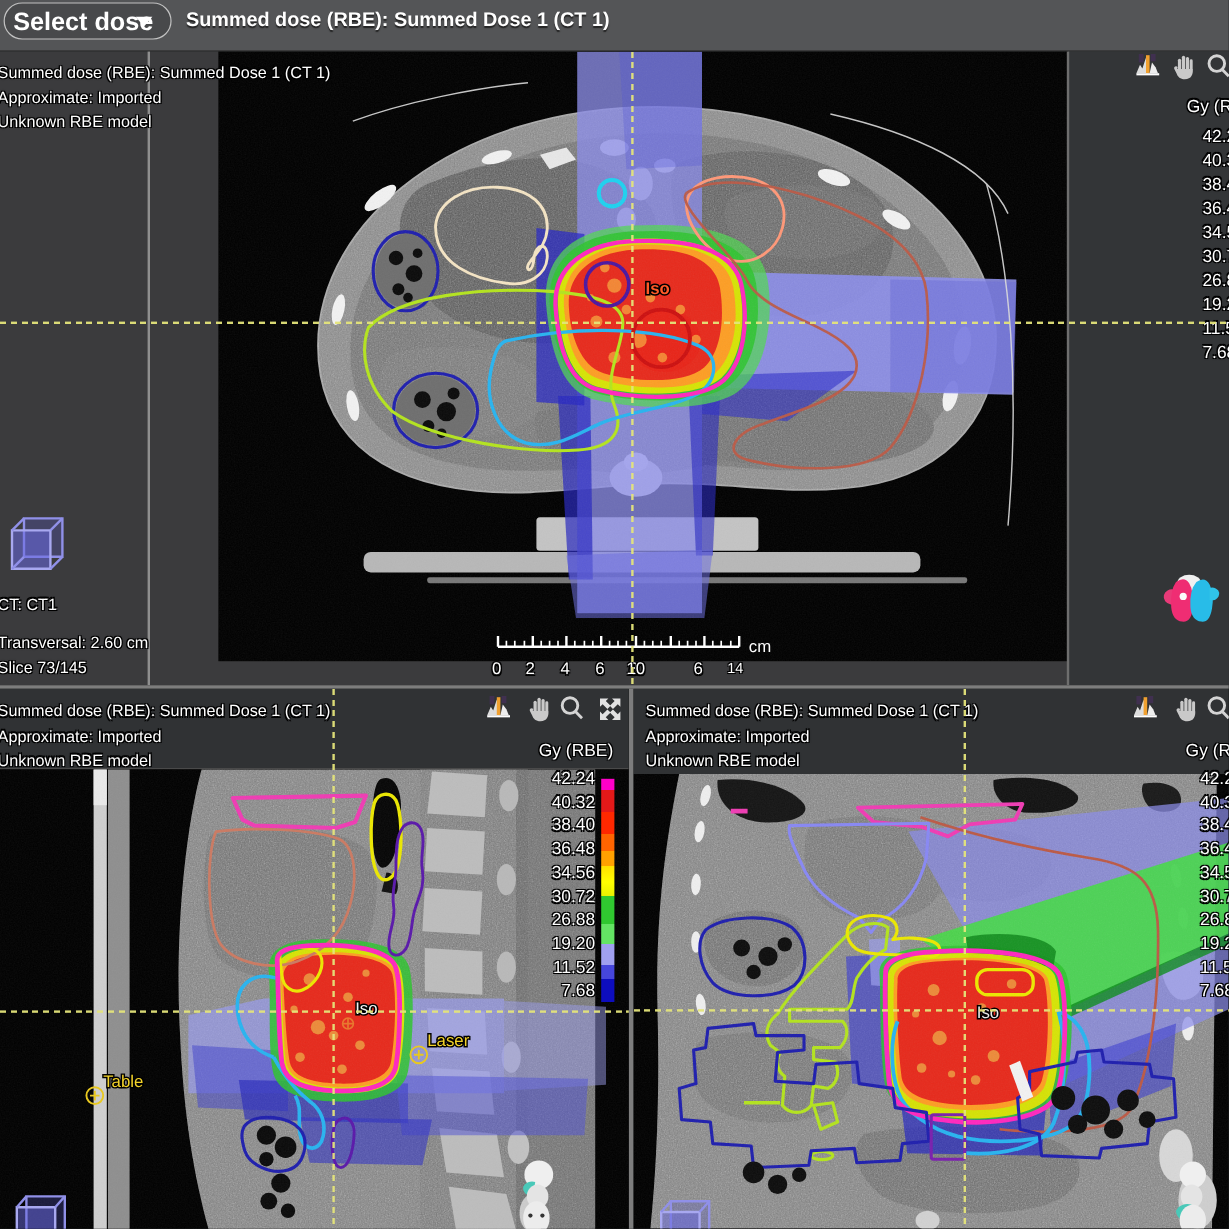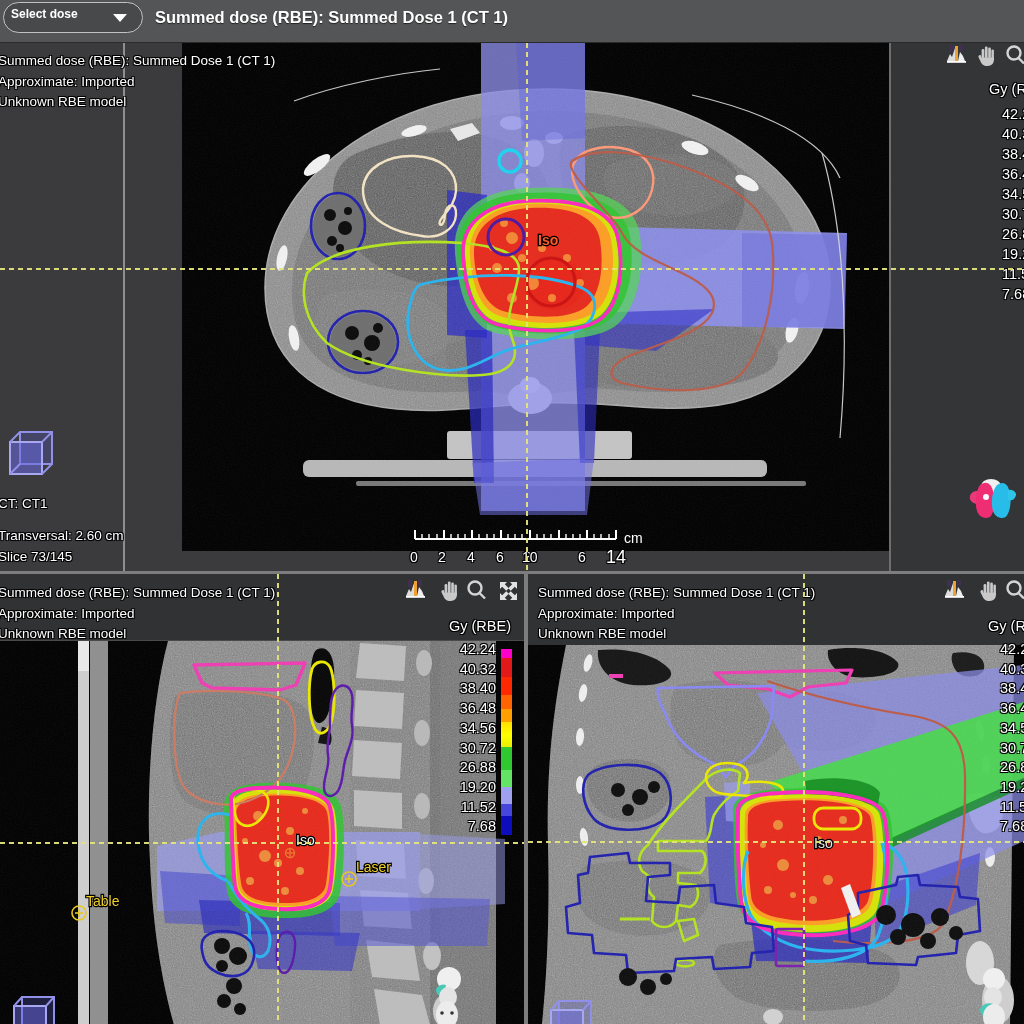--- a/index.html
+++ b/index.html
@@ -10,21 +10,21 @@
 .num{z-index:5;color:#fff;font-size:14.5px;white-space:nowrap;
 text-shadow:-1px -1px 0 #000,1px -1px 0 #000,-1px 1px 0 #000,1px 1px 0 #000,0 0 2px #000;}
 .hline{z-index:20;height:2px;background:repeating-linear-gradient(90deg,rgba(228,228,122,0.95) 0 5px,rgba(0,0,0,0) 5px 9px);}
 .vline{z-index:20;width:2px;background:repeating-linear-gradient(180deg,rgba(228,228,122,0.95) 0 5px,rgba(0,0,0,0) 5px 9px);}
 </style>
 </head>
 <body>
 
 <div class="abs" style="left:0;top:0;width:1024px;height:42px;background:#545557;border-bottom:1px solid #2a2a2a;">
   <div class="abs" style="left:3px;top:2px;width:138px;height:29px;background:#48494b;border:1.6px solid #c2c2c2;border-radius:16px;"></div>
-  <div class="abs" style="left:11px;top:7px;font-size:12px;font-weight:bold;color:#fff;">Select dose</div>
+  <div class="abs" style="left:11px;top:7px;font-size:21px;font-weight:bold;color:#fff;">Select dose</div>
   <div class="abs" style="left:113px;top:14px;width:0;height:0;border-left:7px solid transparent;border-right:7px solid transparent;border-top:8px solid #fff;"></div>
   <div class="abs" style="left:155px;top:8px;font-size:16.5px;font-weight:bold;color:#fff;text-shadow:0 1px 1px #222;">Summed dose (RBE): Summed Dose 1 (CT 1)</div>
 </div>
 
 <div class="abs" style="left:0;top:43px;width:1024px;height:528px;background:#3b3b3d;">
 
   <div class="abs" style="left:890px;top:0;width:134px;height:528px;background:#333537;"></div>
 
   <div class="abs" style="left:123px;top:0;width:2px;height:528px;background:#8f8f8f;"></div>
   <div class="abs" style="left:889px;top:0;width:2px;height:528px;background:#6e6e6e;z-index:4;"></div>
@@ -205,21 +205,21 @@
   <div class="abs num" style="left:1002px;top:61px;width:60px;text-align:left;line-height:20px;">42.24<br>40.32<br>38.40<br>36.48<br>34.56<br>30.72<br>26.88<br>19.20<br>11.52<br>7.68</div>
 
   <div class="abs" style="left:0;top:504px;width:708px;">
     <span class="abs ol" style="left:410px;font-size:14px;">0</span>
     <span class="abs ol" style="left:438px;font-size:14px;">2</span>
     <span class="abs ol" style="left:467px;font-size:14px;">4</span>
     <span class="abs ol" style="left:496px;font-size:14px;">6</span>
     <span class="abs ol" style="left:524px;font-size:14px;">8</span>
     <span class="abs ol" style="left:522px;font-size:14px;">10</span>
     <span class="abs ol" style="left:578px;font-size:14px;">6</span>
-    <span class="abs ol" style="left:606px;font-size:18px;">14</span>
+    <span class="abs ol" style="left:606px;font-size:12px;">14</span>
   </div>
 
   <div class="abs" style="left:946px;top:1px;z-index:5;">
     <svg width="80" height="24" viewBox="0 0 80 24">
       <g>
         <path d="M1,17 L4,10 L6,13 L9,4 L11,17 Z" fill="#ddd"></path>
         <rect x="9" y="2" width="3" height="15" fill="#f0a030"></rect>
         <path d="M12,17 L14,8 L17,12 L19,17 Z" fill="#eee"></path>
         <rect x="1" y="17" width="19" height="1.8" fill="#fff"></rect>
         <rect x="3" y="1" width="4" height="7" fill="#403050"></rect>

